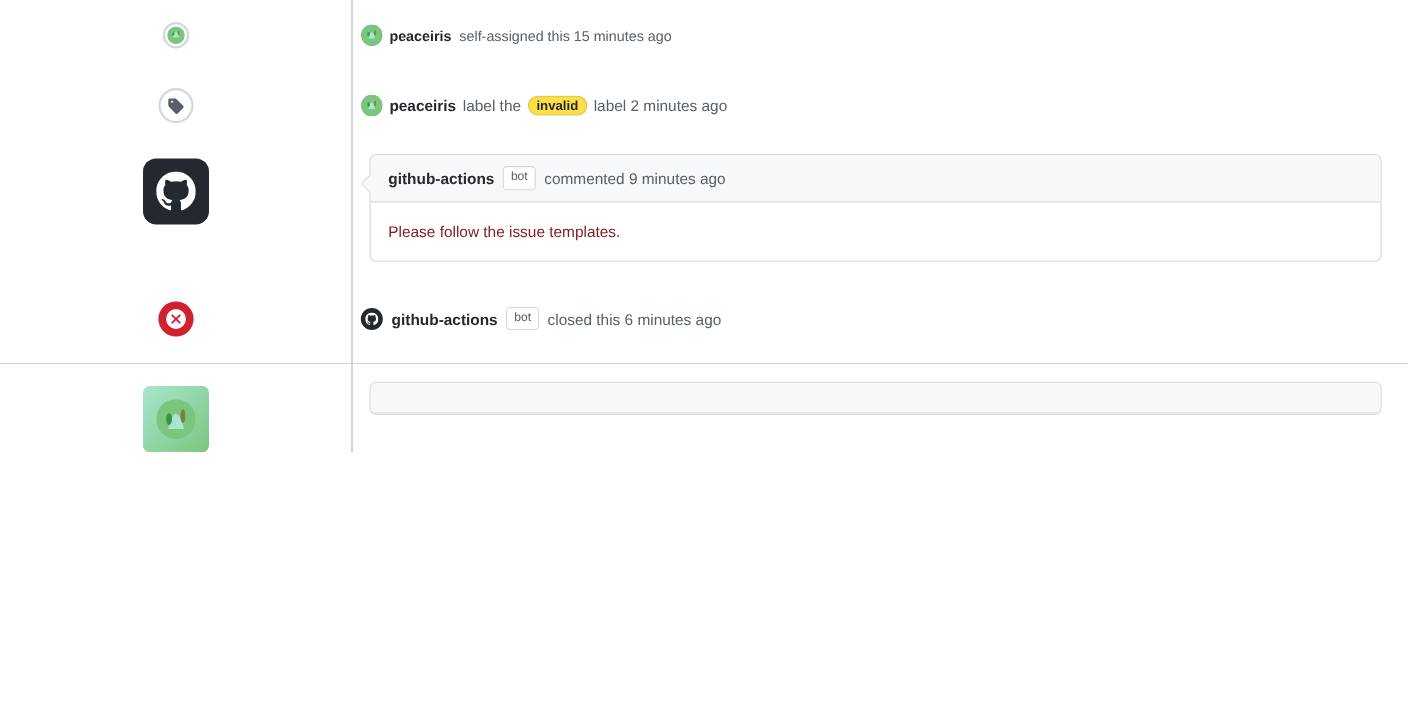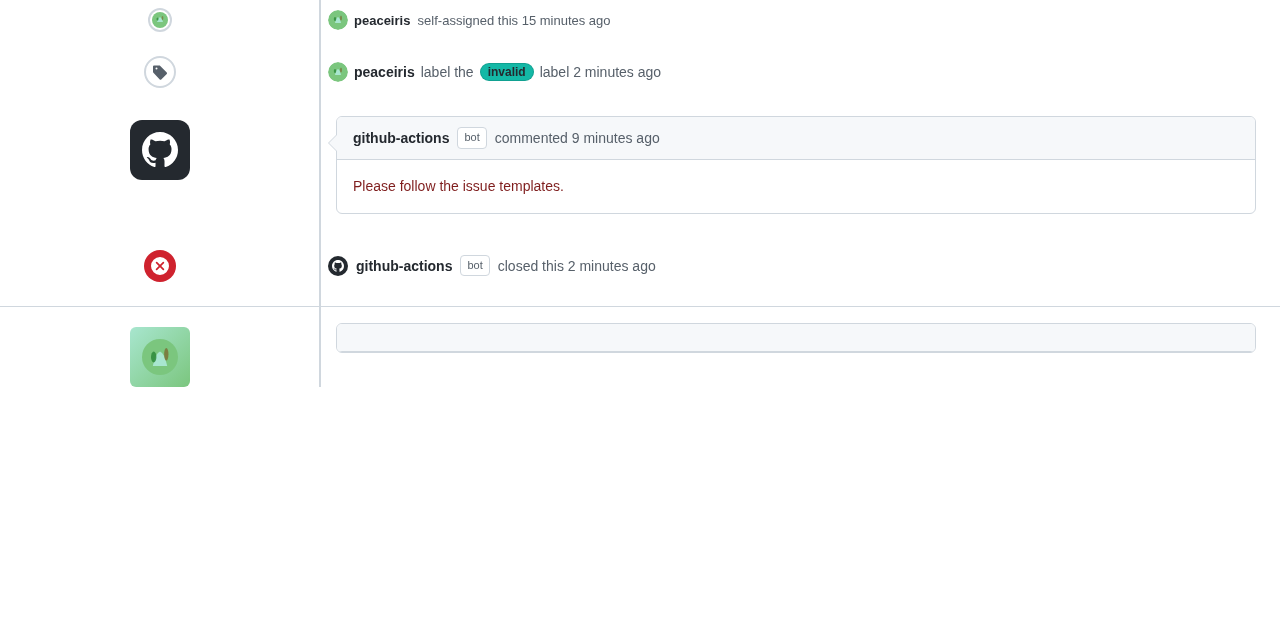--- a/index.html
+++ b/index.html
@@ -23,21 +23,21 @@
       background: #d0d7de;
       z-index: 0;
     }
   </style>
 </head>
 <body>
 
 <div class="timeline-section" style="width:1280px; background:#fff; overflow:hidden;">
   <div class="vert-line"></div>
 
-  <div style="display:flex; align-items:center; padding:8px 0; position:relative; z-index:1;">
+  <div style="display:flex; align-items:center; padding:20px 0; position:relative; z-index:1;">
     <div style="width:320px; display:flex; justify-content:center; align-items:center; flex-shrink:0;">
 
       <div style="width:24px;height:24px;border-radius:50%;background:#fff;border:2px solid #d0d7de;display:flex;align-items:center;justify-content:center;overflow:hidden;z-index:2;">
         <svg width="16" height="16" viewBox="0 0 16 16" fill="none" xmlns="http://www.w3.org/2000/svg">
           <circle cx="8" cy="8" r="8" fill="#7bc67e"></circle>
           <path d="M5 10 Q6 6 8 5 Q10 6 11 10" fill="#a8e6cf" stroke="none"></path>
           <ellipse cx="5.5" cy="7" rx="1" ry="1.5" fill="#2d8a3a" opacity="0.8"></ellipse>
           <ellipse cx="10.5" cy="6" rx="0.8" ry="2" fill="#7c5f2a" opacity="0.6"></ellipse>
         </svg>
       </div>
@@ -71,21 +71,21 @@
       <div style="width:20px;height:20px;border-radius:50%;overflow:hidden;flex-shrink:0;">
         <svg width="20" height="20" viewBox="0 0 20 20" xmlns="http://www.w3.org/2000/svg">
           <circle cx="10" cy="10" r="10" fill="#7bc67e"></circle>
           <path d="M7 13 Q8 8 10 7 Q12 8 13 13" fill="#a8e6cf"></path>
           <ellipse cx="7" cy="9" rx="1.2" ry="2" fill="#2d8a3a" opacity="0.8"></ellipse>
           <ellipse cx="13" cy="8" rx="1" ry="2.5" fill="#7c5f2a" opacity="0.6"></ellipse>
         </svg>
       </div>
       <strong style="color:#24292f; font-weight:600;">peaceiris</strong>
       <span>label the</span>
-      <span style="display:inline-block;padding:1px 7px;border-radius:12px;font-size:12px;font-weight:600;background:#14b8a6;color:#24292f;border:1px solid rgba(0,0,0,0.12);">invalid</span>
+      <span style="display:inline-block;padding:1px 7px;border-radius:12px;font-size:12px;font-weight:600;background:#fde047;color:#24292f;border:1px solid rgba(0,0,0,0.12);">invalid</span>
       <span>label 2 minutes ago</span>
     </div>
   </div>
 
   <div style="display:flex; align-items:flex-start; padding:12px 0 24px 0; position:relative; z-index:1;">
 
     <div style="width:320px; display:flex; justify-content:center; align-items:flex-start; flex-shrink:0; padding-top:4px;">
       <div style="width:60px;height:60px;background:#24292f;border-radius:12px;display:flex;align-items:center;justify-content:center;z-index:2;">
 
         <svg width="36" height="36" viewBox="0 0 16 16" fill="white" xmlns="http://www.w3.org/2000/svg">
@@ -125,21 +125,21 @@
     </div>
     <div style="flex:1; display:flex; align-items:center; gap:8px; color:#57606a; font-size:14px; padding-left:8px;">
 
       <div style="width:20px;height:20px;border-radius:50%;background:#24292f;display:flex;align-items:center;justify-content:center;flex-shrink:0;">
         <svg width="12" height="12" viewBox="0 0 16 16" fill="white" xmlns="http://www.w3.org/2000/svg">
           <path d="M8 0C3.58 0 0 3.58 0 8c0 3.54 2.29 6.53 5.47 7.59.4.07.55-.17.55-.38 0-.19-.01-.82-.01-1.49-2.01.37-2.53-.49-2.69-.94-.09-.23-.48-.94-.82-1.13-.28-.15-.68-.52-.01-.53.63-.01 1.08.58 1.23.82.72 1.21 1.87.87 2.33.66.07-.52.28-.87.51-1.07-1.78-.2-3.64-.89-3.64-3.95 0-.87.31-1.59.82-2.15-.08-.2-.36-1.02.08-2.12 0 0 .67-.21 2.2.82.64-.18 1.32-.27 2-.27.68 0 1.36.09 2 .27 1.53-1.04 2.2-.82 2.2-.82.44 1.1.16 1.92.08 2.12.51.56.82 1.27.82 2.15 0 3.07-1.87 3.75-3.65 3.95.29.25.54.73.54 1.48 0 1.07-.01 1.93-.01 2.2 0 .21.15.46.55.38A8.013 8.013 0 0 0 16 8c0-4.42-3.58-8-8-8z"></path>
         </svg>
       </div>
       <strong style="color:#24292f;font-weight:600;">github-actions</strong>
       <span style="display:inline-block;padding:1px 6px;font-size:11px;font-weight:500;color:#57606a;border:1px solid #d0d7de;border-radius:4px;background:#fff;line-height:1.6;">bot</span>
-      <span>closed this 2 minutes ago</span>
+      <span>closed this 6 minutes ago</span>
     </div>
   </div>
 
   <div style="width:100%;height:1px;background:#d0d7de;margin:0;position:relative;z-index:1;"></div>
 
   <div style="display:flex; align-items:flex-start; padding:16px 0 0 0; position:relative; z-index:1;">
     <div style="width:320px; display:flex; justify-content:center; align-items:flex-start; flex-shrink:0; padding-top:4px;">
       <div style="width:60px;height:60px;border-radius:6px;overflow:hidden;background:linear-gradient(135deg,#a8e6cf,#7bc67e);display:flex;align-items:center;justify-content:center;flex-shrink:0;z-index:2;">
         <svg width="36" height="36" viewBox="0 0 20 20" xmlns="http://www.w3.org/2000/svg">
           <circle cx="10" cy="10" r="10" fill="#7bc67e"></circle>

